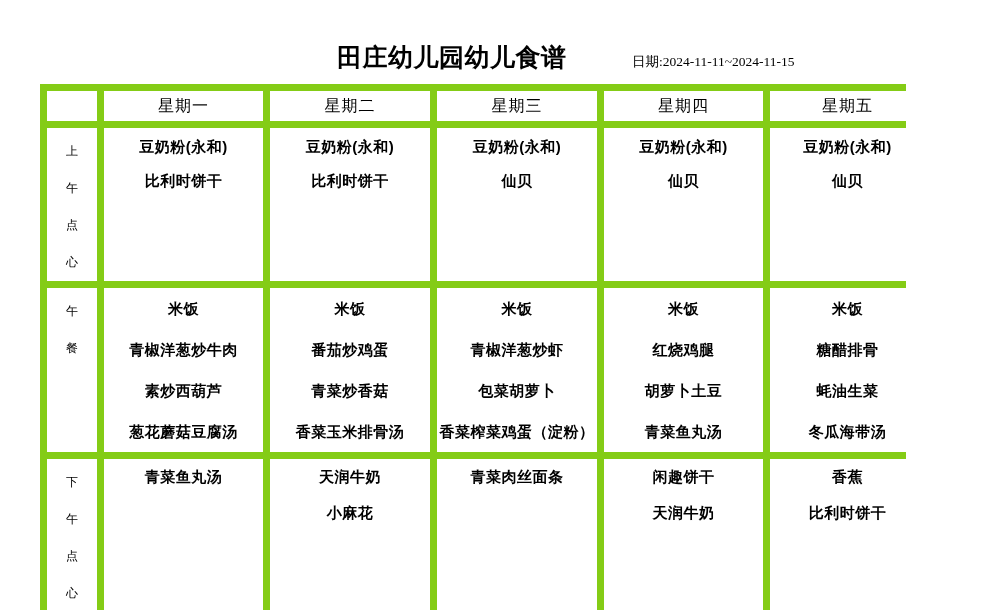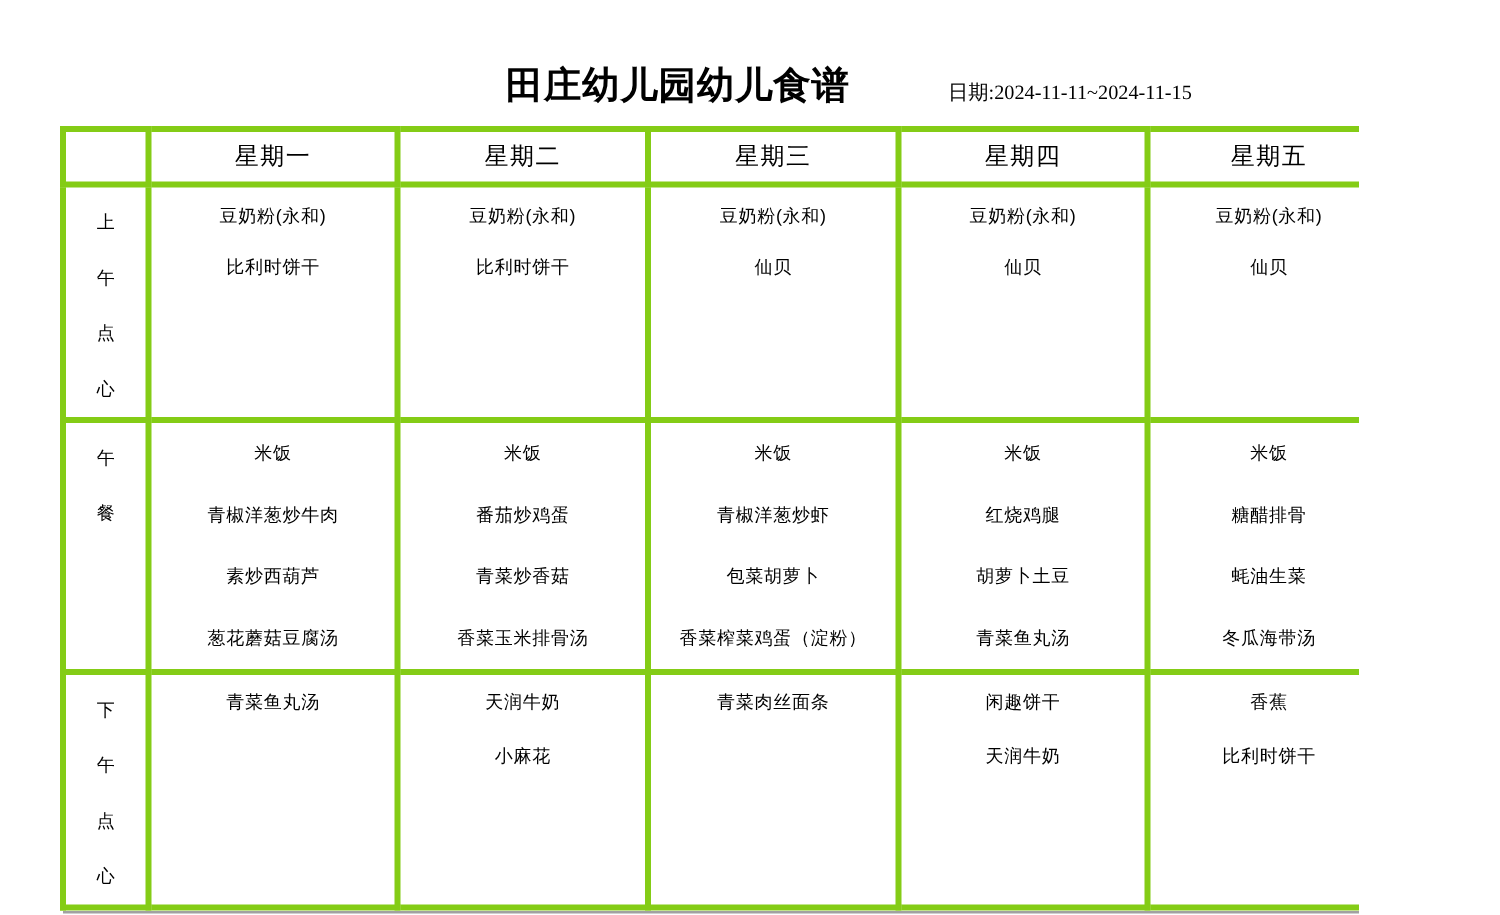--- a/index.html
+++ b/index.html
@@ -42,21 +42,21 @@
   }
   table.menu-table {
     border-collapse: collapse;
     table-layout: fixed;
     margin-left: 40px;
     width: 885px;
     box-shadow: 2px 2px 0 rgba(130,130,130,0.75);
   }
   table.menu-table th,
   table.menu-table td {
-    border: 4px solid #84cc16;
+    border: 7px solid #84cc16;
     padding: 0;
     text-align: center;
     vertical-align: top;
     font-weight: normal;
     overflow: hidden;
   }
   tr.head-row { height: 37px; }
   tr.head-row th {
     vertical-align: middle;
     font-size: 16px;
@@ -68,24 +68,25 @@
     width: 17px;
     margin: 0 auto;
     word-break: break-all;
     font-size: 12px;
     line-height: 37px;
     padding-top: 5px;
     text-align: center;
   }
   .cell-lines {
     white-space: pre-line;
-    font-size: 12px;
+    font-size: 15px;
     line-height: 34px;
     padding-top: 2px;
     letter-spacing: 0.5px;
+    font-weight: bold;
   }
   tr.row-lunch .cell-lines { line-height: 41px; padding-top: 0; }
   tr.row-afternoon .cell-lines { line-height: 36px; padding-top: 0; }
 </style>
 </head>
 <body>
 
 <div class="page">
 
   <div class="doc-header">

